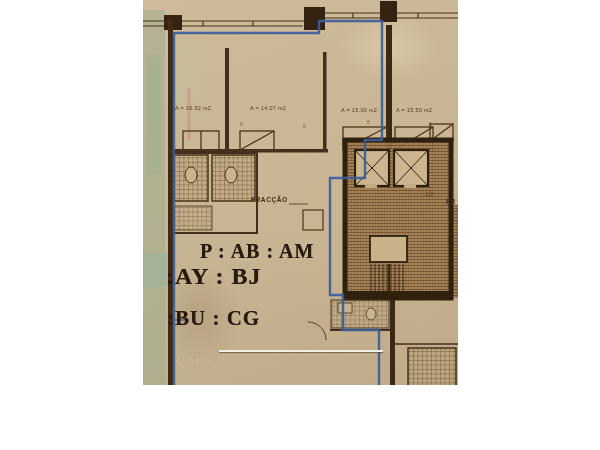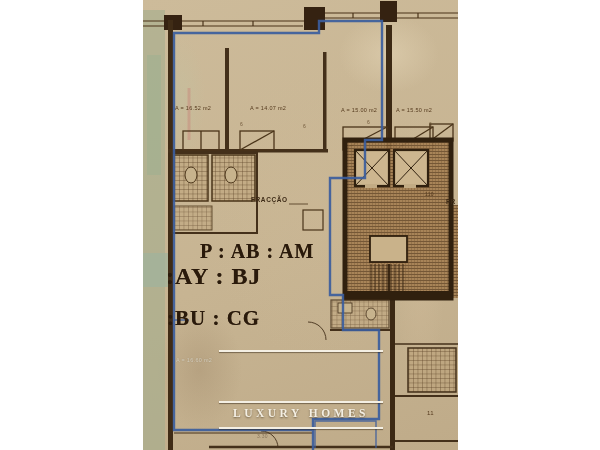--- a/index.html
+++ b/index.html
@@ -1,21 +1,21 @@
 <!DOCTYPE html>
 <html><head>
 <meta charset="utf-8">
 <style>
   html,body{margin:0;padding:0;background:#ffffff;}
   body{width:600px;height:450px;position:relative;overflow:hidden;
        font-family:"Liberation Sans",sans-serif;}
 
   
   #photo{
-    position:absolute;left:143px;top:0;width:315px;height:450px;overflow:hidden;
+    position:absolute;left:143px;top:0;width:315px;height:385px;overflow:hidden;
     background:
       radial-gradient(closest-side at 78% 12%, rgba(228,213,182,.55), transparent 72%),
       radial-gradient(closest-side at 12% 22%, rgba(188,198,165,.30), transparent 65%),
       radial-gradient(closest-side at 18% 82%, rgba(146,122,92,.28), transparent 75%),
       radial-gradient(closest-side at 88% 55%, rgba(214,192,158,.40), transparent 70%),
       radial-gradient(closest-side at 55% 45%, rgba(205,185,150,.35), transparent 80%),
       linear-gradient(160deg,#cdbb9a 0%,#c7b492 55%,#bfab89 100%);
   }
   #plan-svg{position:absolute;left:0;top:0;}
 

